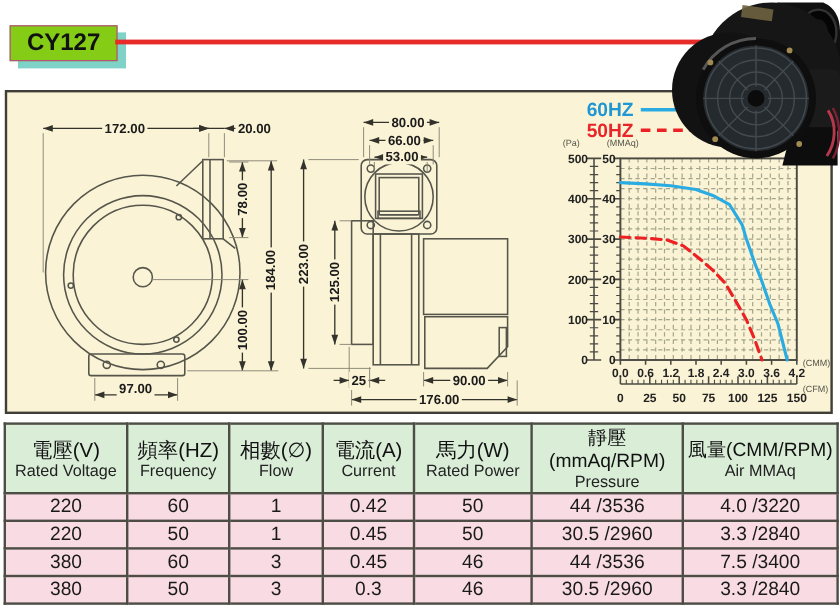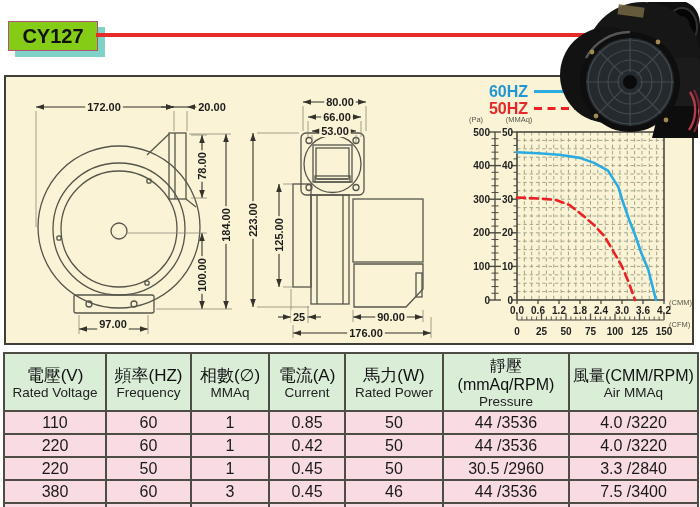--- a/index.html
+++ b/index.html
@@ -420,50 +420,41 @@
         <th>
             <div class="th-zh">電壓(V)</div>
             <div class="th-en">Rated Voltage</div>
           </th>
         <th>
             <div class="th-zh">頻率(HZ)</div>
             <div class="th-en">Frequency</div>
           </th>
         <th>
             <div class="th-zh">相數(∅)</div>
-            <div class="th-en">MMAq</div>
+            <div class="th-en">Flow</div>
           </th>
         <th>
             <div class="th-zh">電流(A)</div>
             <div class="th-en">Current</div>
           </th>
         <th>
             <div class="th-zh">馬力(W)</div>
             <div class="th-en">Rated Power</div>
           </th>
         <th class="th-small">
             <div class="th-zh">靜壓(mmAq/RPM)</div>
             <div class="th-en">Pressure</div>
           </th>
         <th class="th-small">
             <div class="th-zh">風量(CMM/RPM)</div>
             <div class="th-en">Air MMAq</div>
           </th>
       </tr>
     </thead>
     <tbody>
-      <tr>
-        <td>110</td>
-          <td>60</td>
-          <td>1</td>
-          <td>0.85</td>
-          <td>50</td>
-          <td>44 /3536</td>
-          <td>4.0 /3220</td>
-      </tr>
       <tr>
         <td>220</td>
           <td>60</td>
           <td>1</td>
           <td>0.42</td>
           <td>50</td>
           <td>44 /3536</td>
           <td>4.0 /3220</td>
       </tr>
       <tr>

